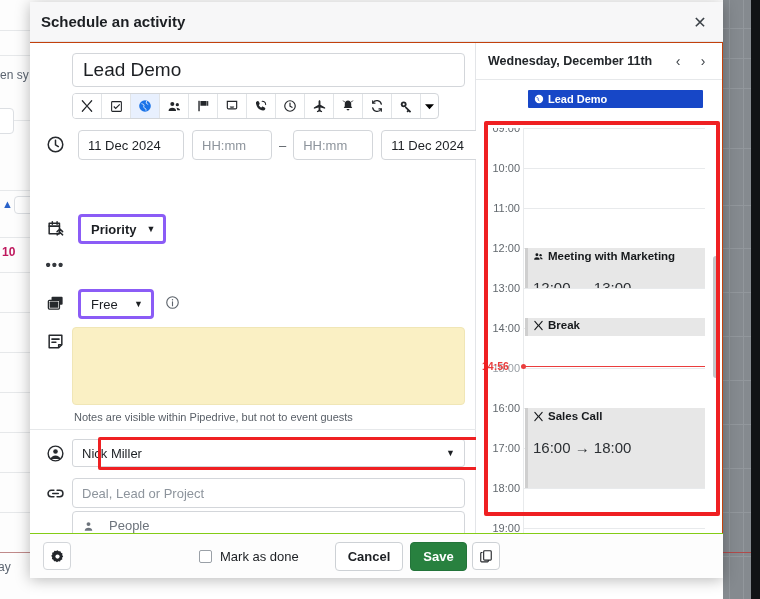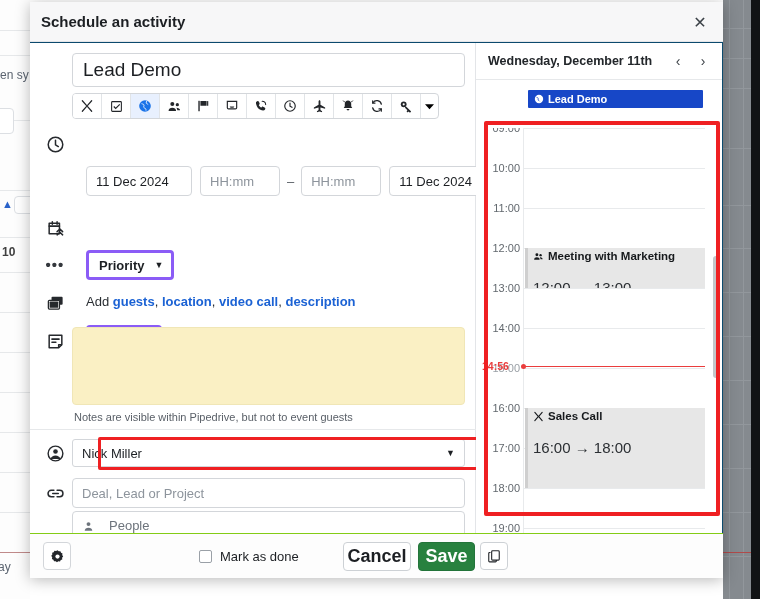--- a/index.html
+++ b/index.html
@@ -49,21 +49,21 @@
   }
   .bg-redline {
     position: absolute; left: 723px; width: 28px; height: 1px; background: #b04a4a;
   }
 
   
   #modal {
     position: absolute;
     left: 30px; top: 2px;
     width: 693px; height: 576px;
-    background: #0c4a6e;
+    background: #c2410c;
     box-shadow: 0 2px 14px rgba(0,0,0,0.28);
     overflow: hidden;
   }
   #modal-header {
     position: relative;
     height: 40px;
     background: #f7f7f8;
     border-bottom: 1px solid #e3e5e8;
   }
   #modal-title {
@@ -89,21 +89,21 @@
     position: relative;
     width: 446px; height: 535px;
     background: #ffffff;
     border-right: 1px solid #e3e5e8;
   }
   .iconcol {
     position: absolute; left: 12px;
     width: 26px; text-align: center;
     color: #26292d;
   }
-  .field-row { position: absolute; left: 56px; margin-top: 36px; }
+  .field-row { position: absolute; left: 48px; }
 
   input.txt, .fakeinput {
     font-family: "Liberation Sans", sans-serif;
     font-size: 13px;
     color: #1c1f23;
     border: 1px solid #d3d6da;
     border-radius: 4px;
     background: #fff;
     padding: 0 9px;
     height: 30px;
@@ -237,23 +237,23 @@
   }
   #mark-done {
     position: absolute; left: 169px;
     display: flex; align-items: center; gap: 8px;
     font-size: 13px; color: #1c1f23; cursor: pointer;
   }
   #mark-done .cb {
     width: 13px; height: 13px; border: 1px solid #9aa0a7; border-radius: 2px; background: #fff;
   }
   .btn {
-    height: 29px; border-radius: 4px; font-size: 18px; font-weight: bold;
+    height: 29px; border-radius: 4px; font-size: 13px; font-weight: bold;
     display: inline-flex; align-items: center; justify-content: center;
-    cursor: pointer; font-family: "Liberation Sans", sans-serif; margin-left: 8px;
+    cursor: pointer; font-family: "Liberation Sans", sans-serif;
   }
   #cancel-btn {
     position: absolute; left: 305px; width: 68px;
     border: 1px solid #cdd1d5; background: #fff; color: #1c1f23;
   }
   #save-btn {
     position: absolute; left: 380px; width: 57px;
     border: 1px solid #23743a; background: #28813f; color: #fff;
   }
   #copy-btn {
@@ -365,21 +365,21 @@
     <div class="bgline" style="top:392px"></div>
     <div class="bgline" style="top:432px"></div>
     <div class="bgline" style="top:472px"></div>
     <div class="bgline" style="top:512px"></div>
     <div class="bgline" style="top:552px; background:#c08a8a"></div>
 
     <span class="bg-text" style="left:0; top:68px;">en sy</span>
     <div class="bg-chip" style="left:-8px; top:108px; width:22px; height:26px;"></div>
     <span class="bg-icon" style="left:2px; top:198px; font-size:11px; color:#2a62c9;">▲</span>
     <div class="bg-chip" style="left:14px; top:196px; width:20px; height:18px;"></div>
-    <span class="bg-text" style="left:2px; top:245px; font-weight:bold; color:#404040; font-size:12px;">10</span>
+    <span class="bg-text" style="left:2px; top:245px; font-weight:bold; color:#be185d; font-size:12px;">10</span>
     <span class="bg-text" style="left:-2px; top:560px;">ay</span>
   </div>
 
   <div class="bg-dim-right">
     <div class="gl" style="top:28px"></div>
     <div class="gl" style="top:58px"></div>
     <div class="gl" style="top:88px"></div>
     <div class="gl" style="top:148px"></div>
     <div class="gl" style="top:205px"></div>
     <div class="gl" style="top:248px"></div>
@@ -517,23 +517,20 @@
         </svg>
       </span>
       <div class="field-row" style="top:171px;">
         <div class="select-btn">
           <span>Priority</span>
           <span class="caret">▼</span>
         </div>
       </div>
 
       <span class="iconcol" style="top:213px; font-size:15px; letter-spacing:1px; font-weight:bold; color:#34383d;">•••</span>
-      <div class="field-row" id="add-row">
-        <span>Add </span><a>guests</a>, <a>location</a>, <a>video call</a>, <a>description</a>
-      </div>
 
       <span class="iconcol" style="top:251px;">
         <svg width="19" height="19" viewBox="0 0 24 24" fill="currentColor">
           <rect x="7" y="3.5" width="14" height="10" rx="1.2"></rect>
           <rect x="3" y="8" width="14" height="11" rx="1.2" fill="#fff" stroke="currentColor" stroke-width="1.6"></rect>
           <rect x="4.6" y="9.6" width="10.8" height="7.8" rx="0.8" fill="currentColor"></rect>
         </svg>
       </span>
       <div class="field-row" id="free-row">
         <div class="select-btn">
@@ -652,20 +649,28 @@
               <circle cx="8.5" cy="8" r="3.2"></circle>
                 <circle cx="16.5" cy="9" r="2.6"></circle>
               <path d="M2.5 19c0-3.3 2.7-5.2 6-5.2s6 1.9 6 5.2z"></path>
               <path d="M15 13.8c2.8 0 6 1.3 6 4.2h-4.6c0-1.6-.5-3.1-1.4-4.2z"></path>
             </svg>
             <span>Meeting with Marketing</span>
           </div>
           <div class="etime">12:00 → 13:00</div>
         </div>
 
+        <div class="event" style="top:190px; height:18px; padding-top:1px;">
+          <div class="etitle">
+            <svg width="11" height="11" viewBox="0 0 24 24" fill="none" stroke="currentColor" stroke-width="2.4" stroke-linecap="round">
+              <path d="M4 3l7 8M20 3l-7 8M4 21l7-8M20 21l-7-8"></path>
+            </svg>
+            <span>Break</span>
+          </div>
+        </div>
 
         <div class="event" style="top:280px; height:80px;">
           <div class="etitle">
             <svg width="11" height="11" viewBox="0 0 24 24" fill="none" stroke="currentColor" stroke-width="2.4" stroke-linecap="round">
               <path d="M4 3l7 8M20 3l-7 8M4 21l7-8M20 21l-7-8"></path>
             </svg>
             <span>Sales Call</span>
           </div>
           <div class="etime">16:00 → 18:00</div>
         </div>

